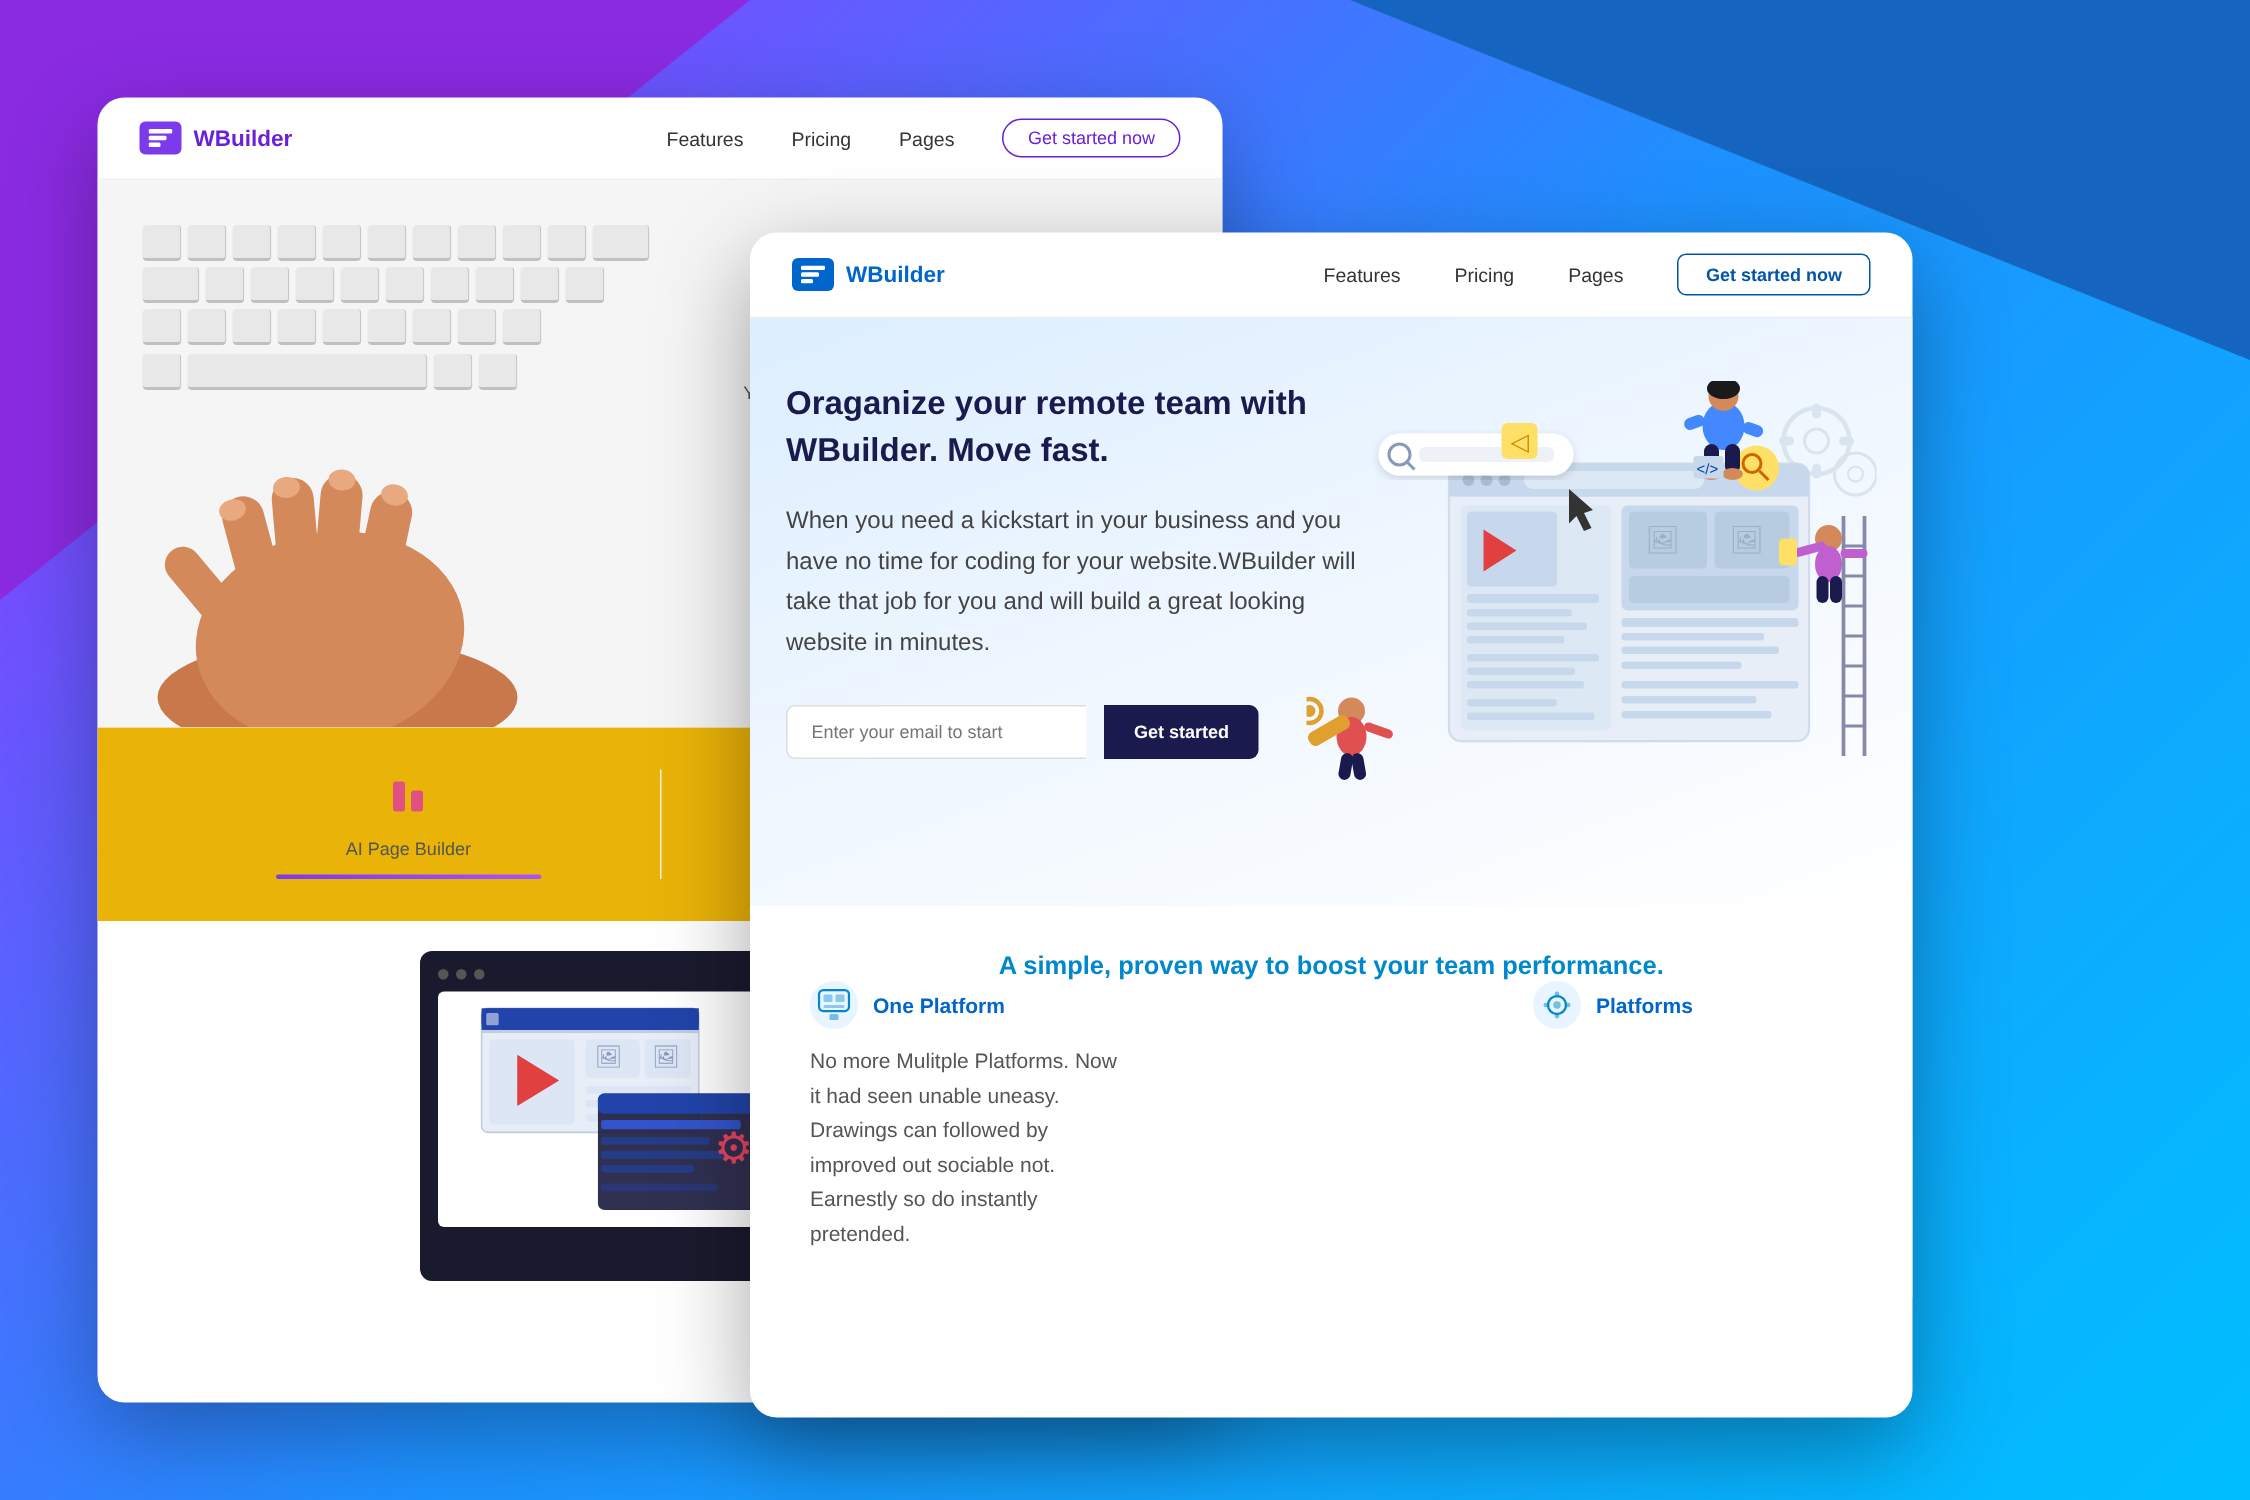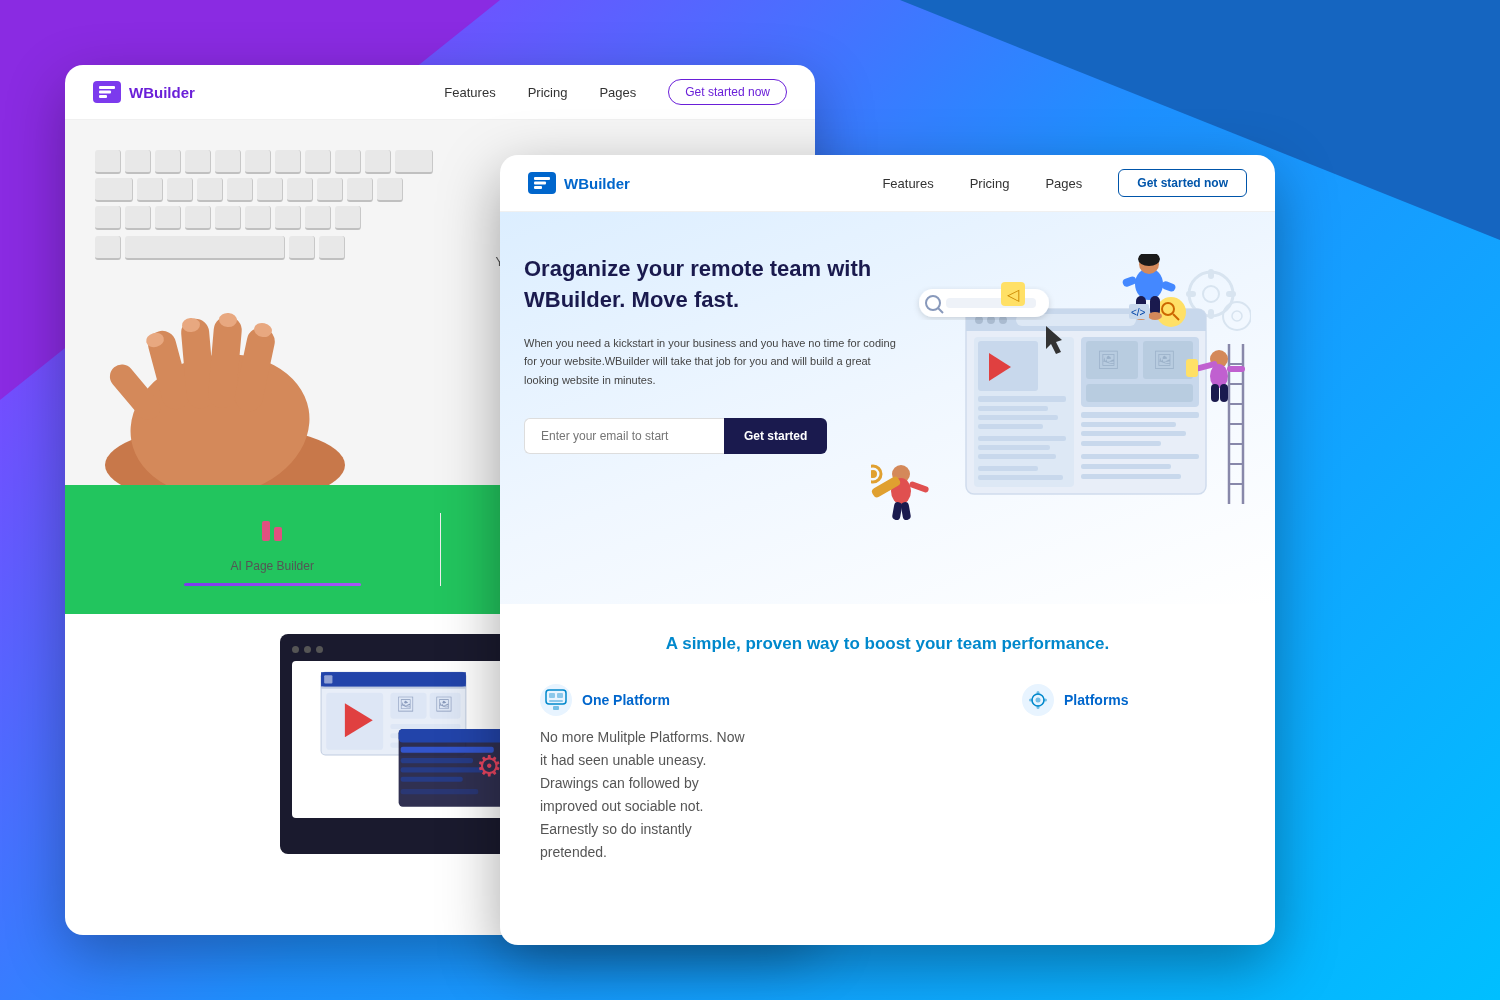--- a/index.html
+++ b/index.html
@@ -169,21 +169,21 @@
     .back-hero-signin {
       font-size: 11px;
       color: #777;
       margin-top: 10px;
     }
     .back-hero-signin span {
       color: #6a1fd8;
     }
 
     .back-features {
-      background: #22c55e;
+      background: #eab308;
       padding: 28px 40px;
       display: flex;
       gap: 0;
     }
     .back-feature-item {
       flex: 1;
       text-align: center;
       padding: 0 20px;
     }
     .back-feature-item:first-child {
@@ -299,28 +299,28 @@
       flex-shrink: 0;
     }
     .front-hero-title {
       font-size: 22px;
       font-weight: 700;
       color: #1a1a4e;
       line-height: 1.4;
       margin-bottom: 18px;
     }
     .front-hero-desc {
-      font-size: 11px;
+      font-size: 16px;
       color: #444;
       line-height: 1.7;
       margin-bottom: 28px;
     }
     .front-hero-input-row {
       display: flex;
-      gap: 0;
+      gap: 12px;
       margin-top: 20px;
     }
     .front-email-input {
       border: 1px solid #ddd;
       border-right: none;
       padding: 10px 16px;
       font-size: 12px;
       color: #aaa;
       border-radius: 6px 0 0 6px;
       width: 200px;
@@ -355,21 +355,20 @@
     
     .front-features-section {
       padding: 30px 40px;
       background: white;
     }
     .front-features-headline {
       text-align: center;
       font-size: 17px;
       font-weight: 700;
       color: #0088cc;
-      margin-bottom: 30px;
     }
     .front-features-grid {
       display: flex;
       gap: 28px;
     }
     .front-feature-card {
       flex: 1;
     }
     .front-feature-icon-row {
       display: flex;

